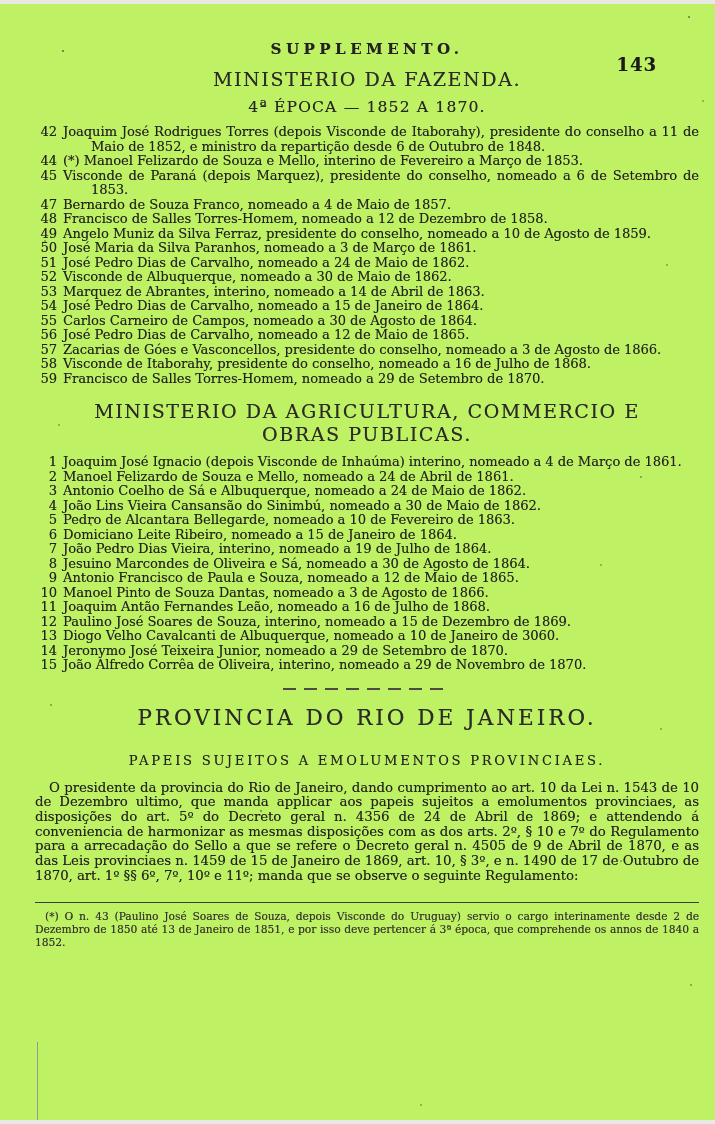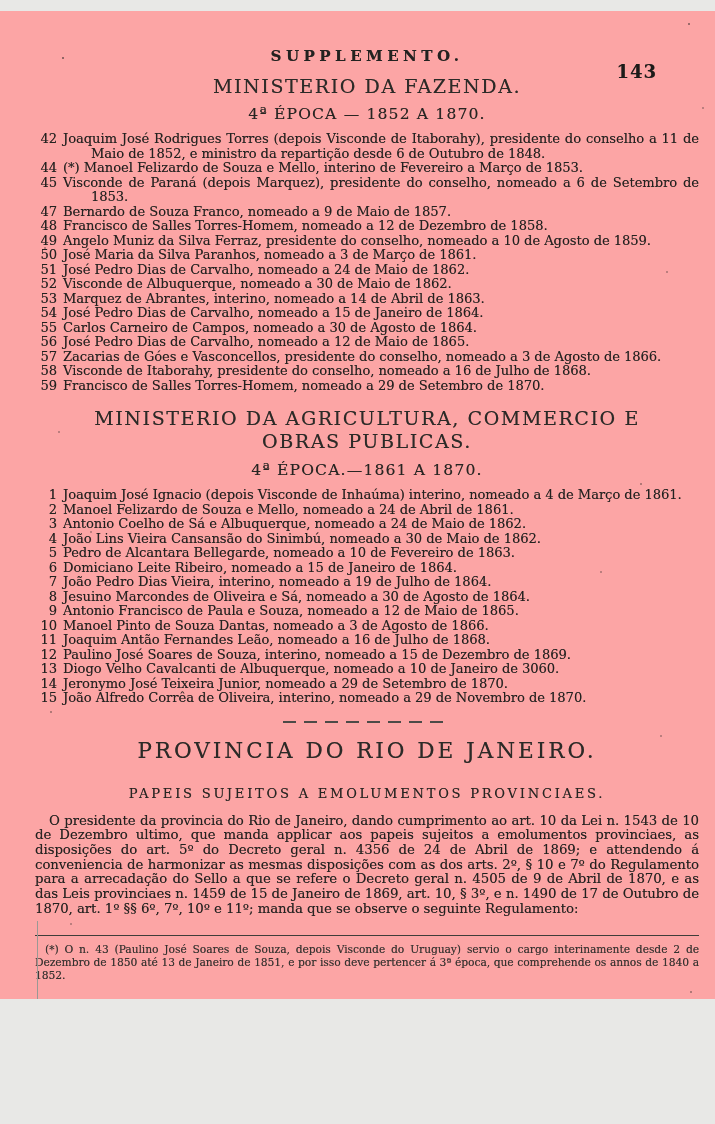--- a/index.html
+++ b/index.html
@@ -1,20 +1,20 @@
 <!DOCTYPE html>
 <html><head>
 <meta charset="utf-8">
 <style>
   html,body{margin:0;padding:0;background:#e8e8e6;}
   .page{
     position:relative;
-    width:715px;height:988px;
-    margin:11px auto;
-    background:#fca5a5;
+    width:715px;height:1116px;
+    margin:4px auto;
+    background:#bef264;
     font-family:"DejaVu Serif","Liberation Serif",serif;
     color:#232220;
     overflow:hidden;
     text-shadow:0.2px 0.2px 0.35px rgba(25,22,20,.45);
   }
   .content{padding:34px 16px 0 35px;}
   .masthead{position:relative;text-align:center;height:26px;}
   .running-title{
     font-weight:bold;font-size:15px;letter-spacing:4.5px;
     display:inline-block;padding-top:2px;
@@ -115,21 +115,21 @@
         </li>
 
         <li>
           <span class="num">45</span>
           <span class="txt">Visconde de Paraná (depois Marquez), presidente do conselho, nomeado a 6 de Setembro de 1853.</span>
         </li>
 
 
         <li>
           <span class="num">47</span>
-          <span class="txt">Bernardo de Souza Franco, nomeado a 9 de Maio de 1857.</span>
+          <span class="txt">Bernardo de Souza Franco, nomeado a 4 de Maio de 1857.</span>
         </li>
 
         <li>
           <span class="num">48</span>
           <span class="txt">Francisco de Salles Torres-Homem, nomeado a 12 de Dezembro de 1858.</span>
         </li>
 
         <li>
           <span class="num">49</span>
           <span class="txt">Angelo Muniz da Silva Ferraz, presidente do conselho, nomeado a 10 de Agosto de 1859.</span>
@@ -180,21 +180,20 @@
           <span class="txt">Visconde de Itaborahy, presidente do conselho, nomeado a 16 de Julho de 1868.</span>
         </li>
 
         <li>
           <span class="num">59</span>
           <span class="txt">Francisco de Salles Torres-Homem, nomeado a 29 de Setembro de 1870.</span>
         </li>
       </ol>
 
     <h1 class="section-title two-line">MINISTERIO DA AGRICULTURA, COMMERCIO E OBRAS PUBLICAS.</h1>
-    <h2 class="epoch">4ª ÉPOCA.—1861 A 1870.</h2>
 
     <ol class="entry-list">
 
         <li>
           <span class="num">1</span>
           <span class="txt">Joaquim José Ignacio (depois Visconde de Inhaúma) interino, nomeado a 4 de Março de 1861.</span>
         </li>
 
         <li>
           <span class="num">2</span>

